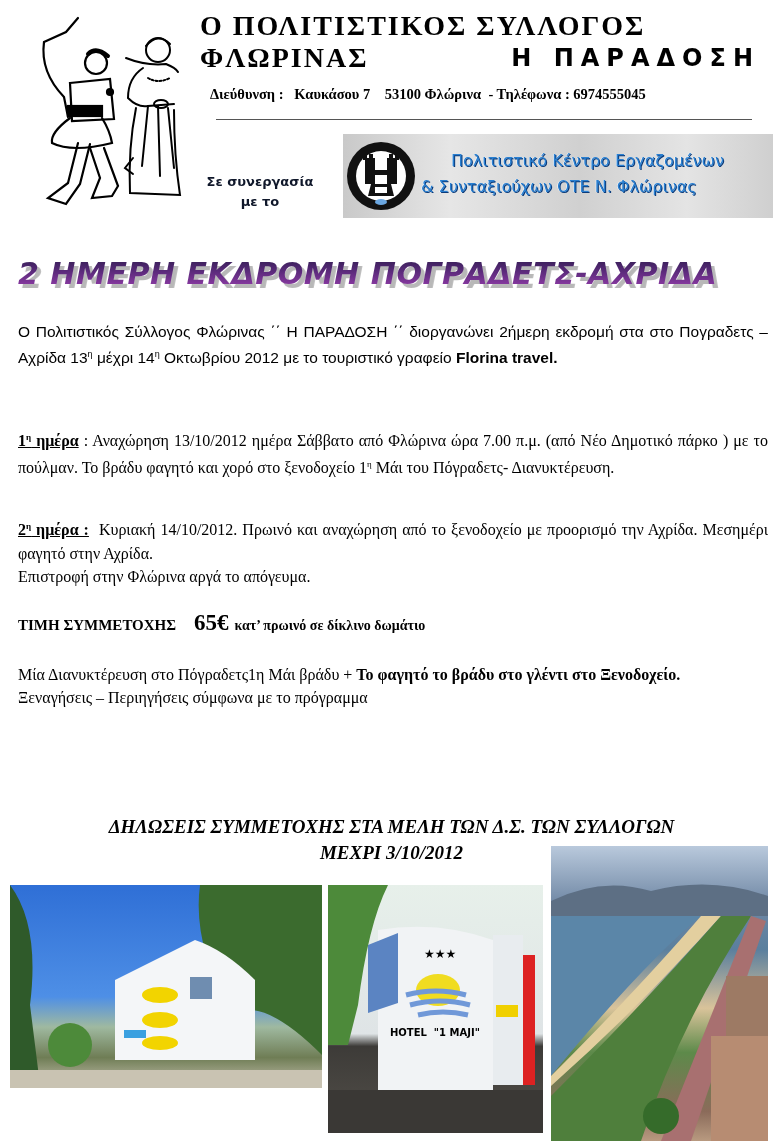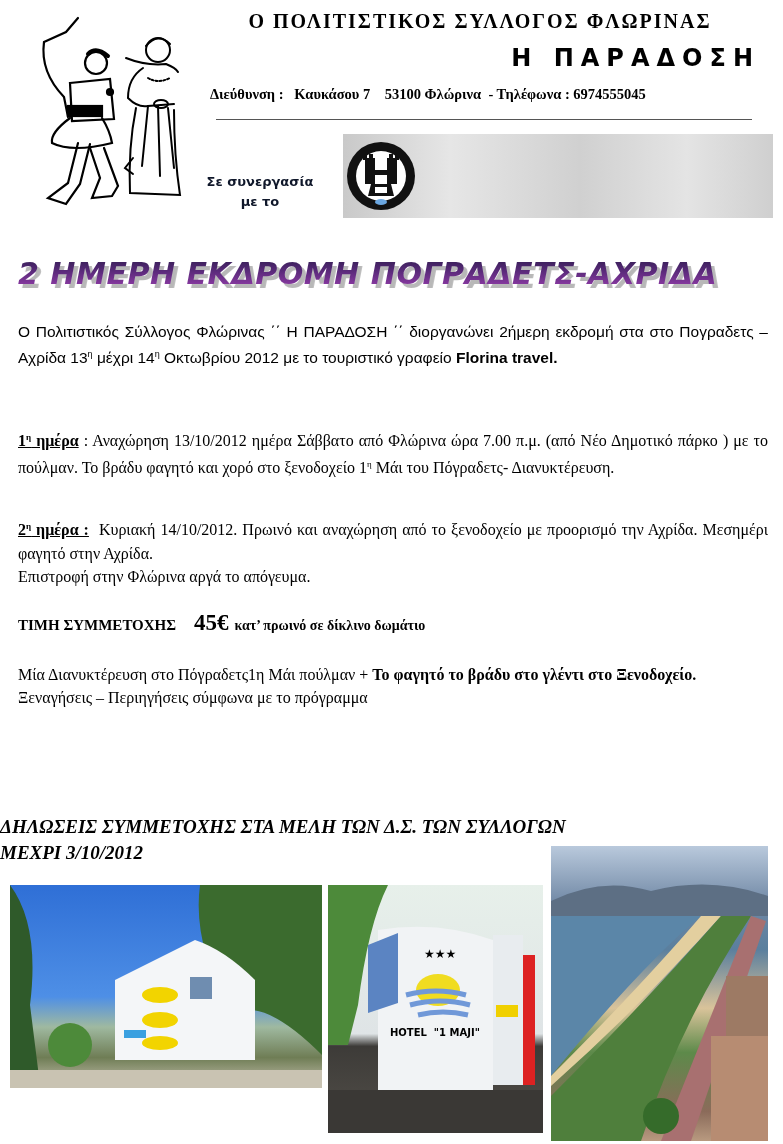--- a/index.html
+++ b/index.html
@@ -1,20 +1,20 @@
 <!DOCTYPE html>
 <html><head>
 <meta charset="utf-8">
 <style>
   html,body{margin:0;padding:0;background:#fff;}
   body{width:783px;height:1144px;position:relative;overflow:hidden;font-family:"Liberation Serif",serif;color:#000;}
   .abs{position:absolute;}
   
   .dancers{left:18px;top:8px;width:168px;height:205px;}
-  .org-title{left:200px;top:10px;width:560px;text-align:center;font-family:"Liberation Serif",serif;font-weight:bold;font-size:20px;letter-spacing:2px;}
+  .org-title{left:200px;top:10px;width:560px;text-align:left;font-family:"Liberation Serif",serif;font-weight:bold;font-size:28px;letter-spacing:2px;}
   .org-name{left:200px;top:44px;width:560px;text-align:right;font-family:"DejaVu Sans",sans-serif;font-weight:bold;font-size:24px;letter-spacing:7px;}
   .address{left:210px;top:86px;width:560px;font-family:"Liberation Serif",serif;font-weight:bold;font-size:14.5px;white-space:pre;}
   .rule{left:216px;top:119px;width:536px;height:1px;background:#555;}
   .coop{left:190px;top:172px;width:140px;text-align:center;color:#0f172a;font-family:"DejaVu Sans",sans-serif;font-weight:bold;font-size:13px;line-height:20px;}
   .banner{left:343px;top:134px;width:430px;height:84px;background:linear-gradient(90deg,#c9c9c9 0%,#e6e6e6 25%,#d0d0d0 55%,#e4e4e4 80%,#cfcfcf 100%);}
   .banner-logo{position:absolute;left:2px;top:6px;width:72px;height:72px;}
   .banner-text{position:absolute;left:78px;top:14px;width:350px;font-family:"DejaVu Sans",sans-serif;font-size:16px;line-height:26px;color:#2a7fd0;text-shadow:1px 1px 0 #0b3b7a, -0.5px -0.5px 0 #fff;}
   .banner-text .l1{padding-left:30px;display:block;}
   .banner-text .l2{display:block;}
   
@@ -27,21 +27,21 @@
   .day{left:18px;top:426px;width:750px;text-align:justify;font-family:"Liberation Serif",serif;font-size:16px;line-height:23.5px;}
   .day2{top:515px;}
   .day-label{font-weight:bold;text-decoration:underline;margin-top:36px;}
   .price{left:18px;top:610px;width:760px;white-space:nowrap;font-family:"Liberation Serif",serif;font-weight:bold;}
   .price .p1{font-size:15px;}
   .price .p2{font-size:23px;margin-left:18px;}
   .price .p3{font-size:14px;margin-left:6px;}
   .includes{left:18px;top:664px;width:760px;font-family:"Liberation Serif",serif;font-size:16px;line-height:22.5px;}
   .includes .head{font-weight:bold;text-decoration:underline;}
   .includes .b{font-weight:bold;}
-  .declare{left:0;top:814px;width:783px;font-family:"Liberation Serif",serif;font-weight:bold;font-style:italic;font-size:19px;line-height:26px;}
+  .declare{left:0;top:814px;width:783px;text-align:center;font-family:"Liberation Serif",serif;font-weight:bold;font-style:italic;font-size:19px;line-height:26px;}
   
   .photo{position:absolute;overflow:hidden;}
   .ph1{left:10px;top:885px;width:312px;height:203px;background:linear-gradient(180deg,#2f6fd6 0%,#4e8fe6 55%,#9fb9a0 70%,#6f7d55 85%,#c9c3b2 100%);}
   .ph2{left:328px;top:885px;width:215px;height:248px;background:linear-gradient(180deg,#e7f0ea 0%,#dfe4e6 60%,#3d3b38 65%,#4d4a45 90%,#9b968c 100%);}
   .ph3{left:551px;top:846px;width:217px;height:295px;background:linear-gradient(180deg,#b9c9dc 0%,#6f87a4 20%,#5a7f9e 35%,#d9c39a 55%,#5d8a4a 70%,#8b6b5a 90%,#b89a80 100%);}
 </style>
 </head>
 <body>
 
 <div class="abs dancers">
@@ -93,42 +93,46 @@
       <rect x="18" y="14" width="4" height="6" fill="#111"></rect>
         <rect x="24" y="14" width="4" height="6" fill="#111"></rect>
       <rect x="44" y="14" width="4" height="6" fill="#111"></rect>
         <rect x="50" y="14" width="4" height="6" fill="#111"></rect>
       <rect x="28" y="30" width="16" height="5" fill="#111"></rect>
       <path d="M26 44 h20 l3 12 h-26 z" fill="#111"></path>
       <rect x="30" y="47" width="12" height="6" fill="#fff"></rect>
       <ellipse cx="36" cy="62" rx="6" ry="3" fill="#6aa6e0"></ellipse>
     </svg>
   </div>
+  <div class="banner-text">
+    <span class="l1">Πολιτιστικό Κέντρο Εργαζομένων</span>
+    <span class="l2">&amp; Συνταξιούχων ΟΤΕ  Ν. Φλώρινας</span>
+  </div>
 </div>
 
 <div class="abs main-title">2 ΗΜΕΡΗ ΕΚΔΡΟΜΗ ΠΟΓΡΑΔΕΤΣ-ΑΧΡΙΔΑ</div>
 
 <div class="abs body intro">
   <span>Ο Πολιτιστικός Σύλλογος Φλώρινας ΄΄ Η ΠΑΡΑΔΟΣΗ ΄΄ διοργανώνει  2ήμερη εκδρομή στα στο Πογραδετς – Αχρίδα 13</span><sup style="font-size:9px">η</sup><span> μέχρι 14</span><sup style="font-size:9px">η</sup><span> Οκτωβρίου 2012 με το τουριστικό γραφείο </span><b>Florina travel.</b>
 </div>
 
 <div class="abs day">
   <span class="day-label"><span>1</span><sup style="font-size:9px">η</sup><span> ημέρα</span></span><span> : </span><span>Αναχώρηση  13/10/2012 ημέρα Σάββατο από Φλώρινα ώρα 7.00 π.μ. (από Νέο Δημοτικό πάρκο ) με το πούλμαν. Το βράδυ φαγητό και χορό στο ξενοδοχείο 1</span><sup style="font-size:9px">η</sup><span> Μάι του Πόγραδετς- Διανυκτέρευση.</span>
 </div>
 
 <div class="abs day day2">
   <span class="day-label"><span>2</span><sup style="font-size:9px">η</sup><span> ημέρα :</span></span><span style="white-space:pre">  </span><span>Κυριακή 14/10/2012. Πρωινό και αναχώρηση από το ξενοδοχείο με προορισμό την Αχρίδα.  Μεσημέρι φαγητό στην Αχρίδα.</span><br><span>Επιστροφή στην Φλώρινα αργά το απόγευμα.</span>
 </div>
 
 <div class="abs price">
-  <span class="p1">ΤΙΜΗ ΣΥΜΜΕΤΟΧΗΣ</span><span class="p2">45€</span><span class="p3">κατ’ πρωινό σε δίκλινο δωμάτιο</span>
+  <span class="p1">ΤΙΜΗ ΣΥΜΜΕΤΟΧΗΣ</span><span class="p2">65€</span><span class="p3">κατ’ πρωινό σε δίκλινο δωμάτιο</span>
 </div>
 
 <div class="abs includes">
-  <div><span>Μία  Διανυκτέρευση στο Πόγραδετς1η Μάι πούλμαν + </span><span class="b">Το φαγητό το βράδυ στο γλέντι στο Ξενοδοχείο</span><span class="b">.</span></div>
+  <div><span>Μία  Διανυκτέρευση στο Πόγραδετς1η Μάι βράδυ + </span><span class="b">Το φαγητό το βράδυ στο γλέντι στο Ξενοδοχείο</span><span class="b">.</span></div>
   <div>Ξεναγήσεις – Περιηγήσεις σύμφωνα με το πρόγραμμα</div>
 </div>
 
 <div class="abs declare">
   <div>ΔΗΛΩΣΕΙΣ ΣΥΜΜΕΤΟΧΗΣ  ΣΤΑ ΜΕΛΗ ΤΩΝ Δ.Σ. ΤΩΝ ΣΥΛΛΟΓΩΝ</div>
   <div>ΜΕΧΡΙ 3/10/2012</div>
 </div>
 
 <div class="photo ph1">
   <svg width="312" height="203" viewBox="0 0 312 203">

